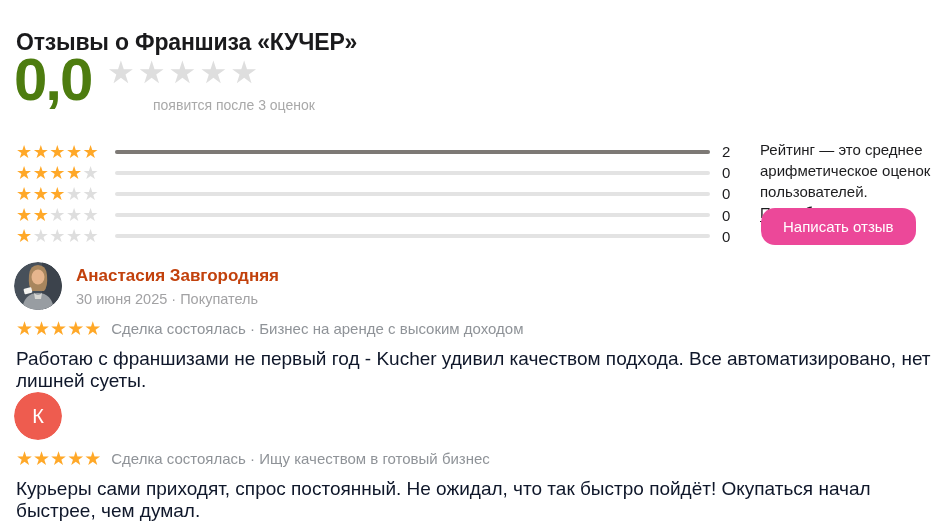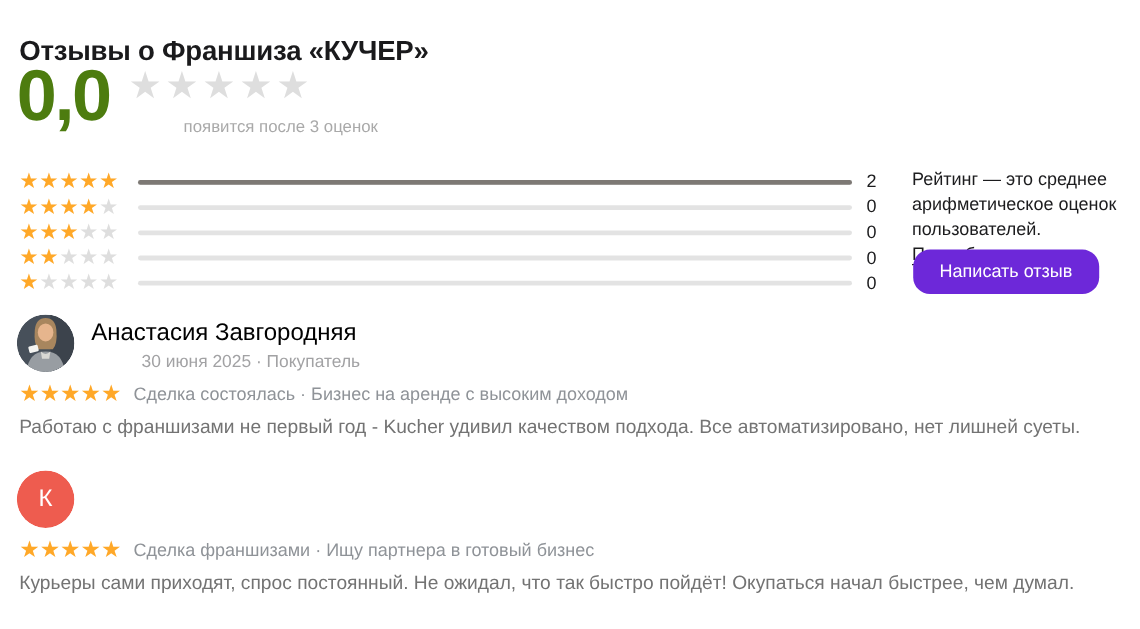--- a/index.html
+++ b/index.html
@@ -19,36 +19,36 @@
   .dist-row { display:flex; align-items:center; height:21.2px; }
   .dist-stars { width:99px; font-size:18px; letter-spacing:0.5px; line-height:1; font-family:"DejaVu Sans", sans-serif; }
   .bar { width:595px; height:4px; border-radius:2px; background:#e3e3e3; position:relative; }
   .bar-fill { position:absolute; left:0; top:0; height:100%; border-radius:2px; background:#7d7975; }
   .dist-count { margin-left:12px; font-size:15px; color:#1c1c1e; min-width:18px; }
   
   .info { position:absolute; left:760px; top:139px; width:186px; font-size:15px; line-height:21px; color:#1c1c1e; }
   .info a { color:#1c1c1e; text-decoration:underline; text-underline-offset:3px; cursor:pointer; }
   .write-btn {
     position:absolute; left:761px; top:208px; height:37px; padding:0 22px;
-    background:#6d28d9; color:#ffffff; font-size:15px; line-height:37px;
+    background:#ec4899; color:#ffffff; font-size:15px; line-height:37px;
     border:none; border-radius:14px; cursor:pointer; font-family:inherit;
   }
   
   .review { position:absolute; left:16px; width:920px; }
   #review-0 { top:262px; }
   #review-1 { top:392px; }
   .rev-head { display:flex; }
   .avatar { width:48px; height:48px; border-radius:50%; overflow:hidden; flex:0 0 48px; margin-left:-2px; }
   .avatar-initial { background:#ee5c4f; color:#fff; display:flex; align-items:center; justify-content:center; font-size:20px; width:48px; height:48px; border-radius:50%; }
   .rev-id { margin-left:14px; padding-top:4px; }
-  .rev-name { font-size:20px; font-weight:400; color:#000000; }
-  .rev-meta { margin-top:5px; font-size:14.5px; color:#a2a2a4;margin-left:42px; }
+  .rev-name { font-size:17px; font-weight:700; color:#c2410c; }
+  .rev-meta { margin-top:5px; font-size:14.5px; color:#a2a2a4; }
   .rev-rating { margin-top:9px; display:flex; align-items:center; font-size:15px; color:#8f9398; }
   .rev-rating .stars { font-size:19px; line-height:1; margin-right:10px; font-family:"DejaVu Sans", sans-serif; }
-  .rev-text { margin-top:10px; font-size:16px; color:#737373; }
+  .rev-text { margin-top:10px; font-size:19px; color:#0f172a; }
 </style>
 </head>
 <body>
 
 <div id="app">
 
   <h1 class="title">Отзывы о Франшиза «КУЧЕР»</h1>
 
   <div class="score">0,0</div>
   <div class="sum-stars"><span class="star off">★</span><span class="star off">★</span><span class="star off">★</span><span class="star off">★</span><span class="star off">★</span></div>
@@ -132,18 +132,18 @@
   </div>
 
   <div class="review" id="review-1">
     <div class="rev-head">
       <div class="avatar">
         <div class="avatar-initial">К</div>
       </div>
     </div>
     <div class="rev-rating">
       <span class="stars"><span class="star on">★</span><span class="star on">★</span><span class="star on">★</span><span class="star on">★</span><span class="star on">★</span></span>
-      <span>Сделка франшизами · Ищу партнера в готовый бизнес</span>
+      <span>Сделка состоялась · Ищу качеством в готовый бизнес</span>
     </div>
     <div class="rev-text">Курьеры сами приходят, спрос постоянный. Не ожидал, что так быстро пойдёт! Окупаться начал быстрее, чем думал.</div>
   </div>
 
 </div>
 
 </body></html>

